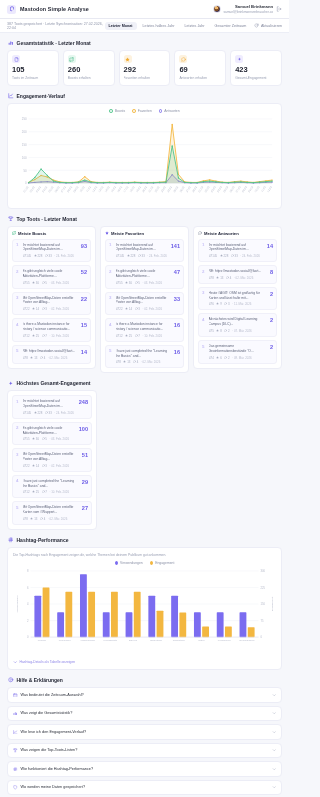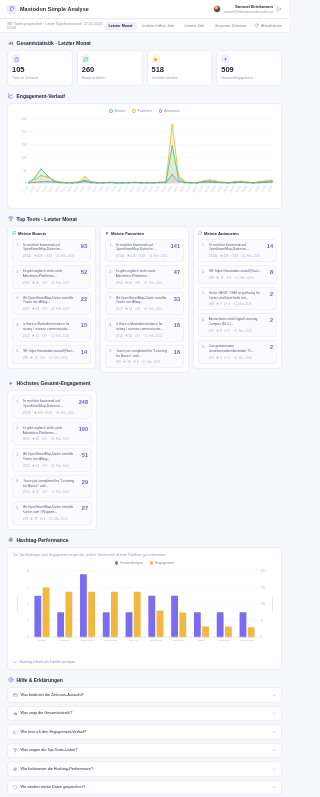--- a/index.html
+++ b/index.html
@@ -204,30 +204,39 @@
       </div>
       <div class="card-val">260</div>
       <div class="card-lbl">Boosts erhalten</div>
     </div>
     <div class="card">
       <div class="card-ic" style="background:#fdf2df;">
         <svg width="5" height="5" viewBox="0 0 24 24" fill="#f0a92e">
             <path d="M12 2l3 6.5 7 .8-5.2 4.8 1.5 7-6.3-3.6L5.7 21l1.5-7L2 9.3l7-.8z"></path>
           </svg>
       </div>
-      <div class="card-val">518</div>
+      <div class="card-val">292</div>
       <div class="card-lbl">Favoriten erhalten</div>
+    </div>
+    <div class="card">
+      <div class="card-ic" style="background:#fdf2df;">
+        <svg width="5" height="5" viewBox="0 0 24 24" fill="none" stroke="#f0a92e" stroke-width="2.2" stroke-linecap="round">
+            <path d="M21 11.5a8.4 8.4 0 01-9 8.4 8.5 8.5 0 01-3.8-.9L3 20.5l1.5-4.6A8.4 8.4 0 0112 3.1a8.4 8.4 0 019 8.4z"></path>
+          </svg>
+      </div>
+      <div class="card-val">69</div>
+      <div class="card-lbl">Antworten erhalten</div>
     </div>
     <div class="card">
       <div class="card-ic" style="background:#efecfe;">
         <svg width="5" height="5" viewBox="0 0 24 24" fill="#6c5ce7">
             <path d="M12 2l2 6 6 2-6 2-2 6-2-6-6-2 6-2z"></path>
           </svg>
       </div>
-      <div class="card-val">509</div>
+      <div class="card-val">423</div>
       <div class="card-lbl">Gesamt-Engagement</div>
     </div>
   </div>
 
   <div class="sec-title">
     <span class="dot">
       <svg width="5.5" height="5.5" viewBox="0 0 24 24" fill="none" stroke="#6c5ce7" stroke-width="2.4" stroke-linecap="round">
           <path d="M3 3v18h18"></path>
           <path d="M7 14l4-5 3 3 5-7"></path>
         </svg>

